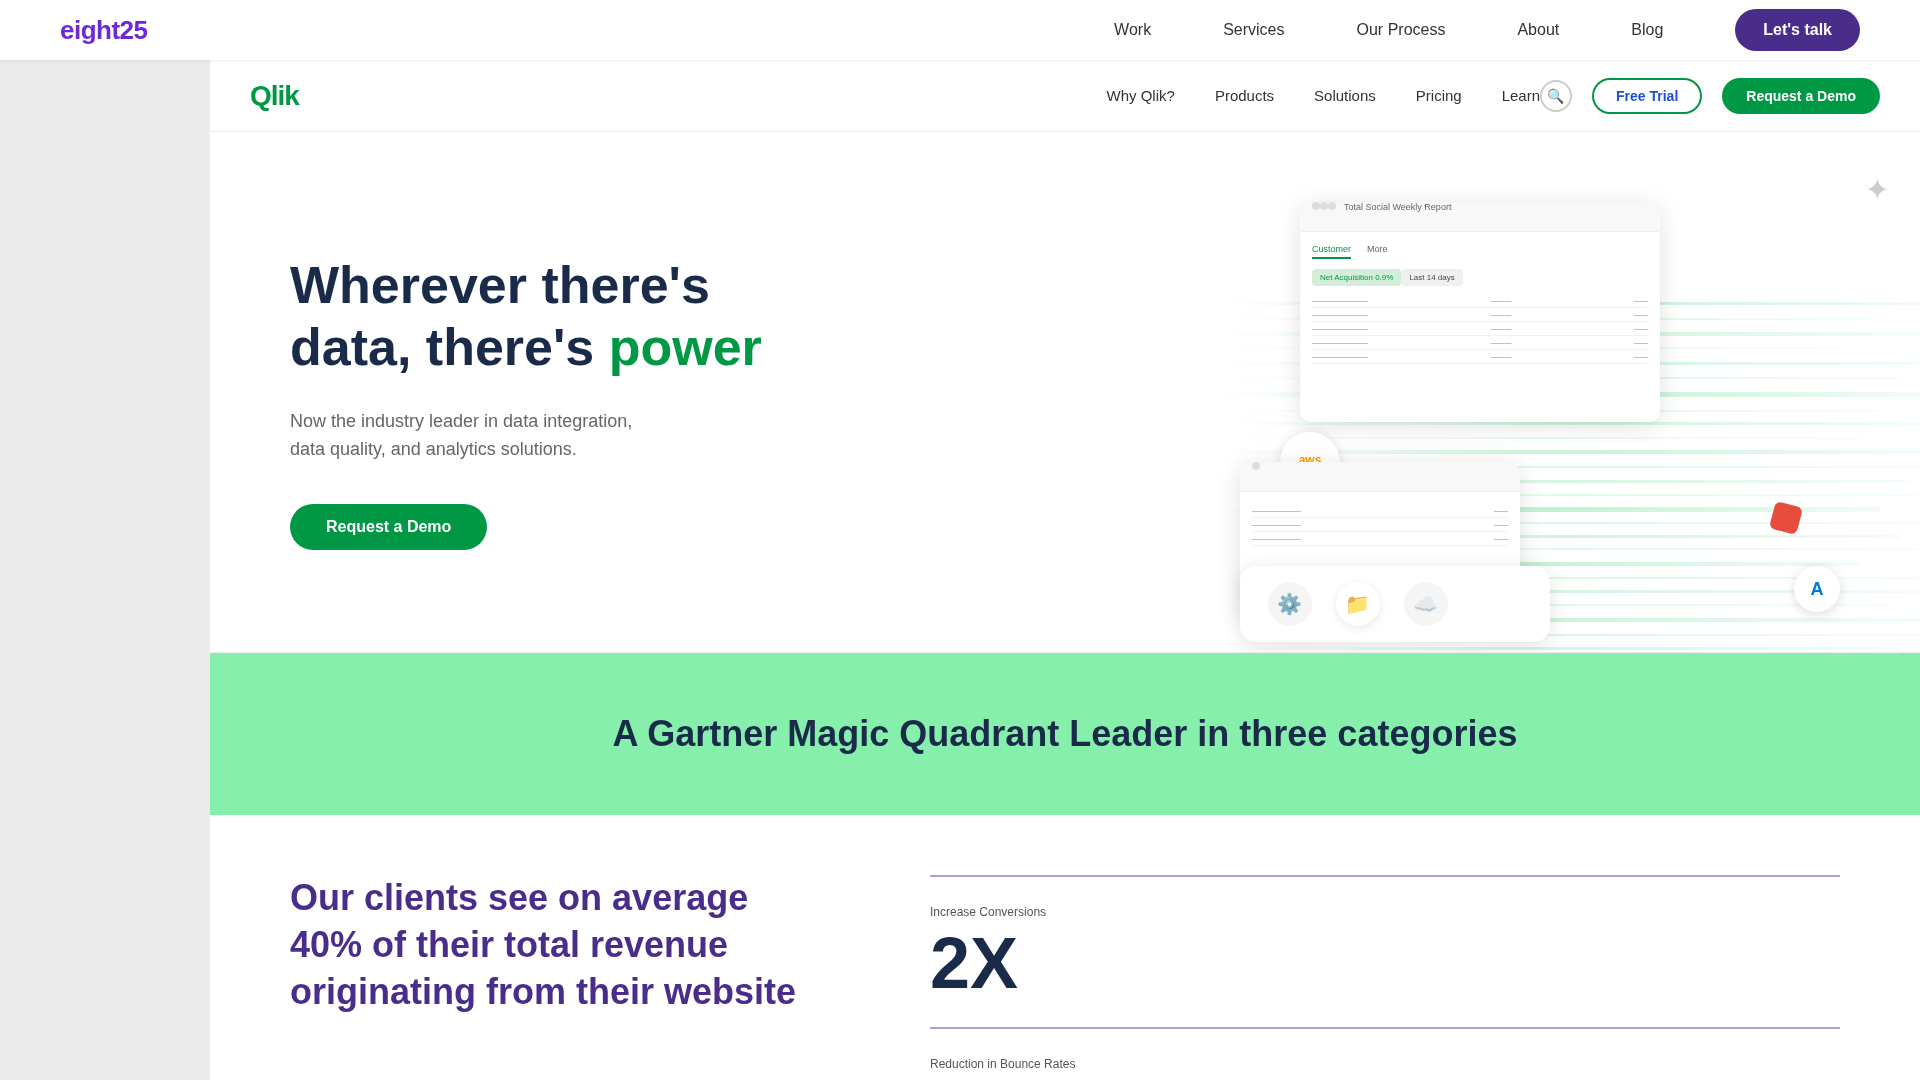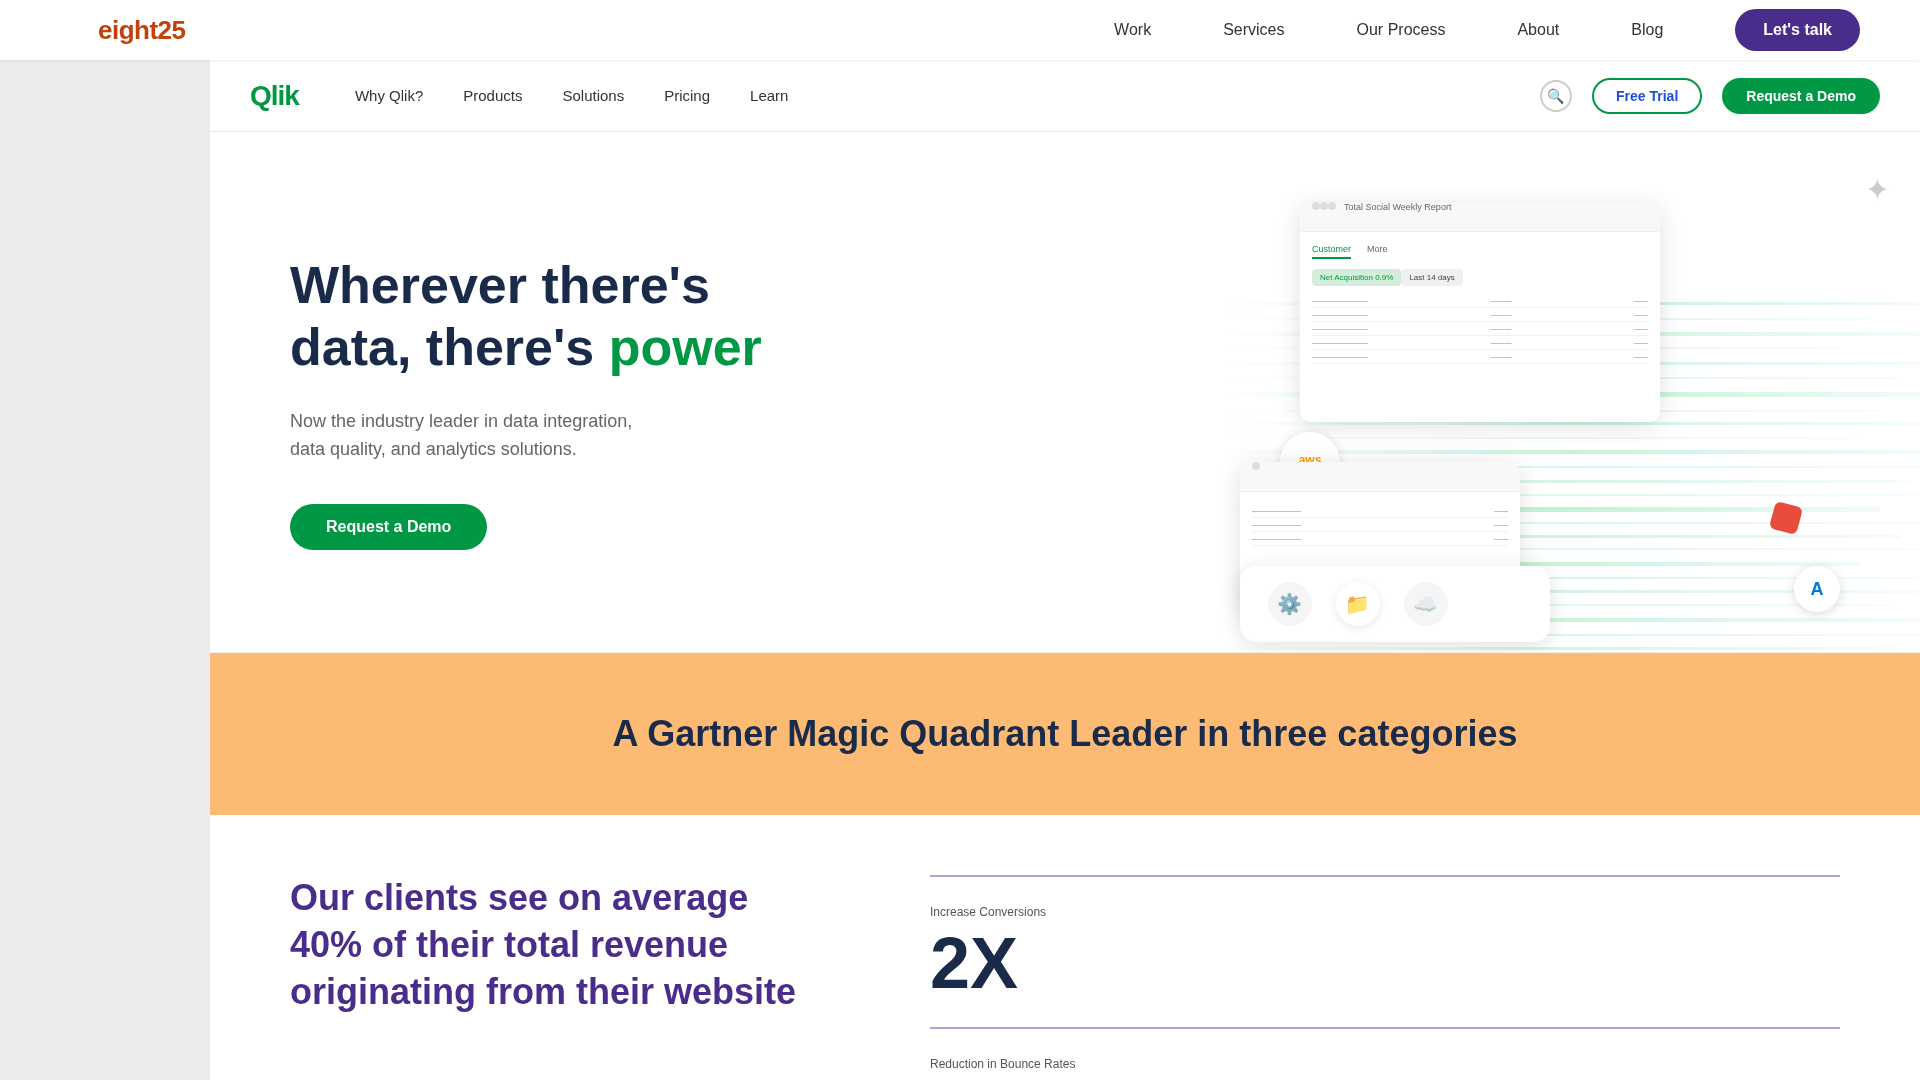--- a/index.html
+++ b/index.html
@@ -22,23 +22,22 @@
       display: flex;
       align-items: center;
       justify-content: space-between;
       padding: 0 60px;
       z-index: 100;
       box-shadow: 0 1px 3px rgba(0,0,0,0.08);
     }
     .agency-logo {
       font-size: 26px;
       font-weight: 700;
-      color: #c2410c;
+      color: #6d28d9;
       letter-spacing: -0.5px;
-      margin-left: 38px;
     }
     .agency-nav-links {
       display: flex;
       align-items: center;
       gap: 72px;
     }
     .agency-nav-links a {
       text-decoration: none;
       color: #333;
       font-size: 16px;
@@ -79,37 +78,38 @@
     }
 
     
     .qlik-nav {
       background: #fff;
       border-bottom: 1px solid #e8e8e8;
       height: 72px;
       display: flex;
       align-items: center;
       padding: 0 40px;
-      gap: 16px;
+      gap: 0;
     }
     .qlik-logo {
       font-size: 28px;
       font-weight: 900;
       color: #009845;
       letter-spacing: -1px;
       margin-right: 40px;
       display: flex;
       align-items: center;
       gap: 2px;
     }
     .qlik-nav-links {
       display: flex;
       align-items: center;
       gap: 40px;
       flex: 1;
+      justify-content: flex-end;
     }
     .qlik-nav-links a {
       text-decoration: none;
       color: #333;
       font-size: 15px;
       font-weight: 500;
     }
     .qlik-nav-right {
       display: flex;
       align-items: center;
@@ -368,21 +368,21 @@
       position: absolute;
       right: 0;
       top: 50px;
       width: 700px;
       height: 500px;
       pointer-events: none;
     }
 
     
     .gartner-section {
-      background: #fdba74;
+      background: #86efac;
       padding: 60px 80px;
       text-align: center;
       border-top: 1px solid #eee;
     }
     .gartner-title {
       font-size: 36px;
       font-weight: 700;
       color: #1a2b4a;
     }
 

